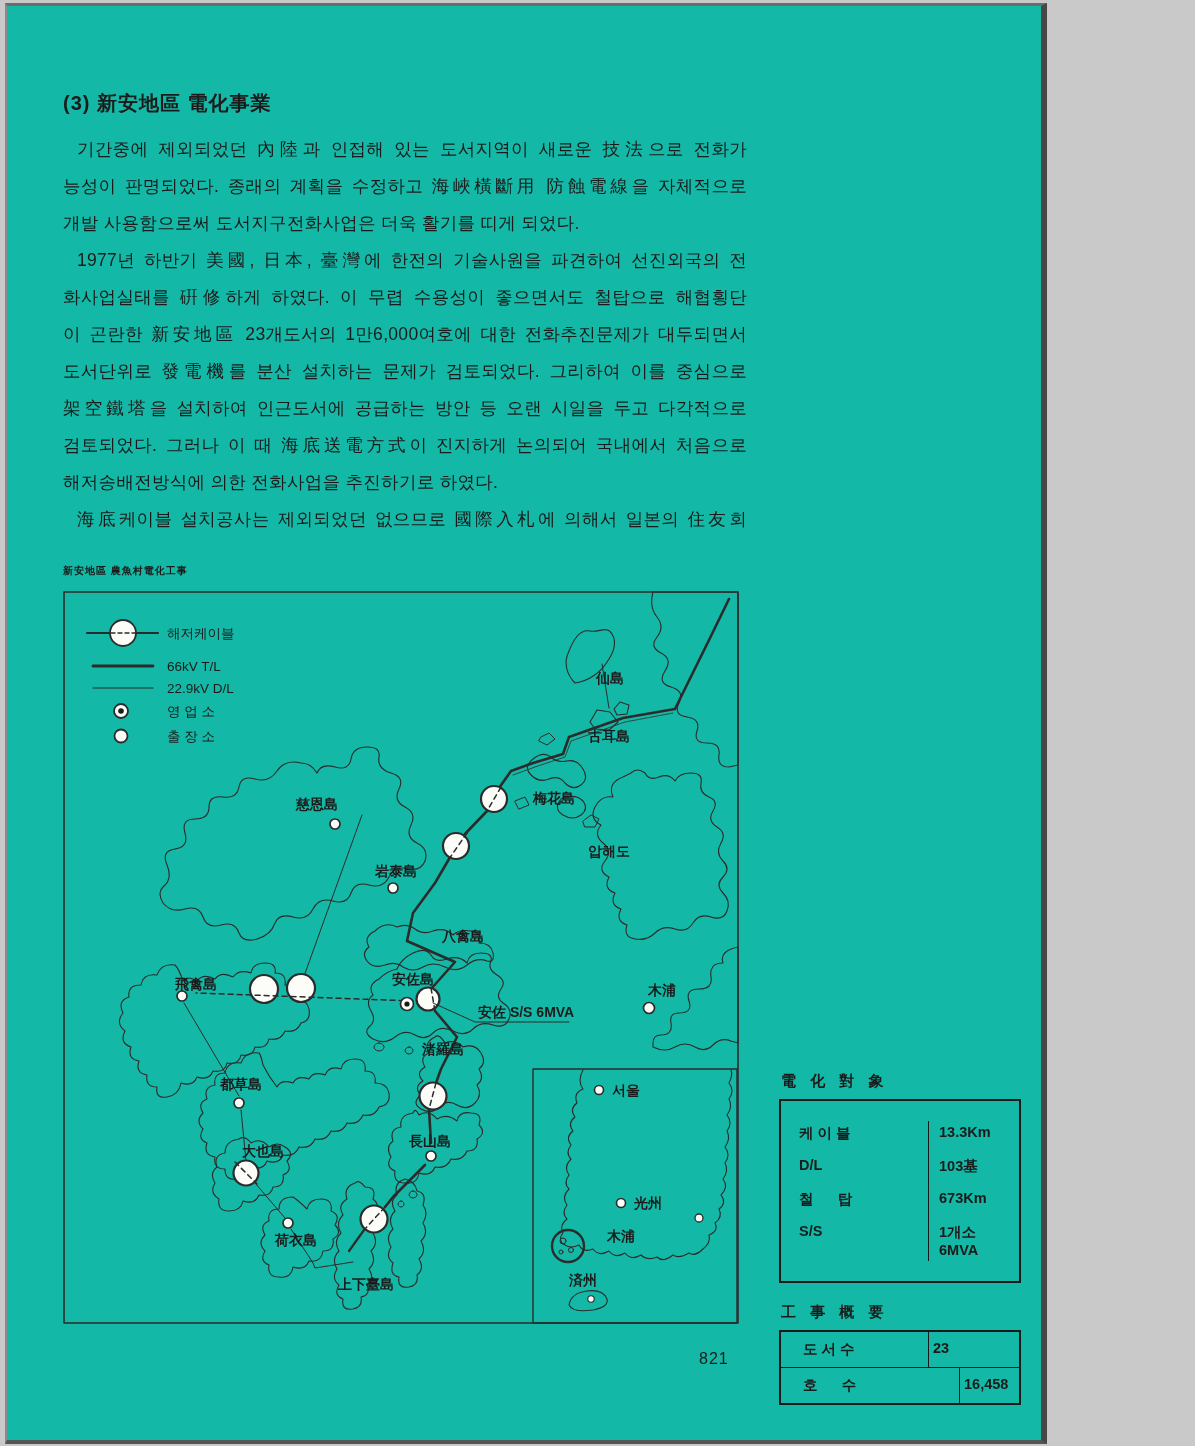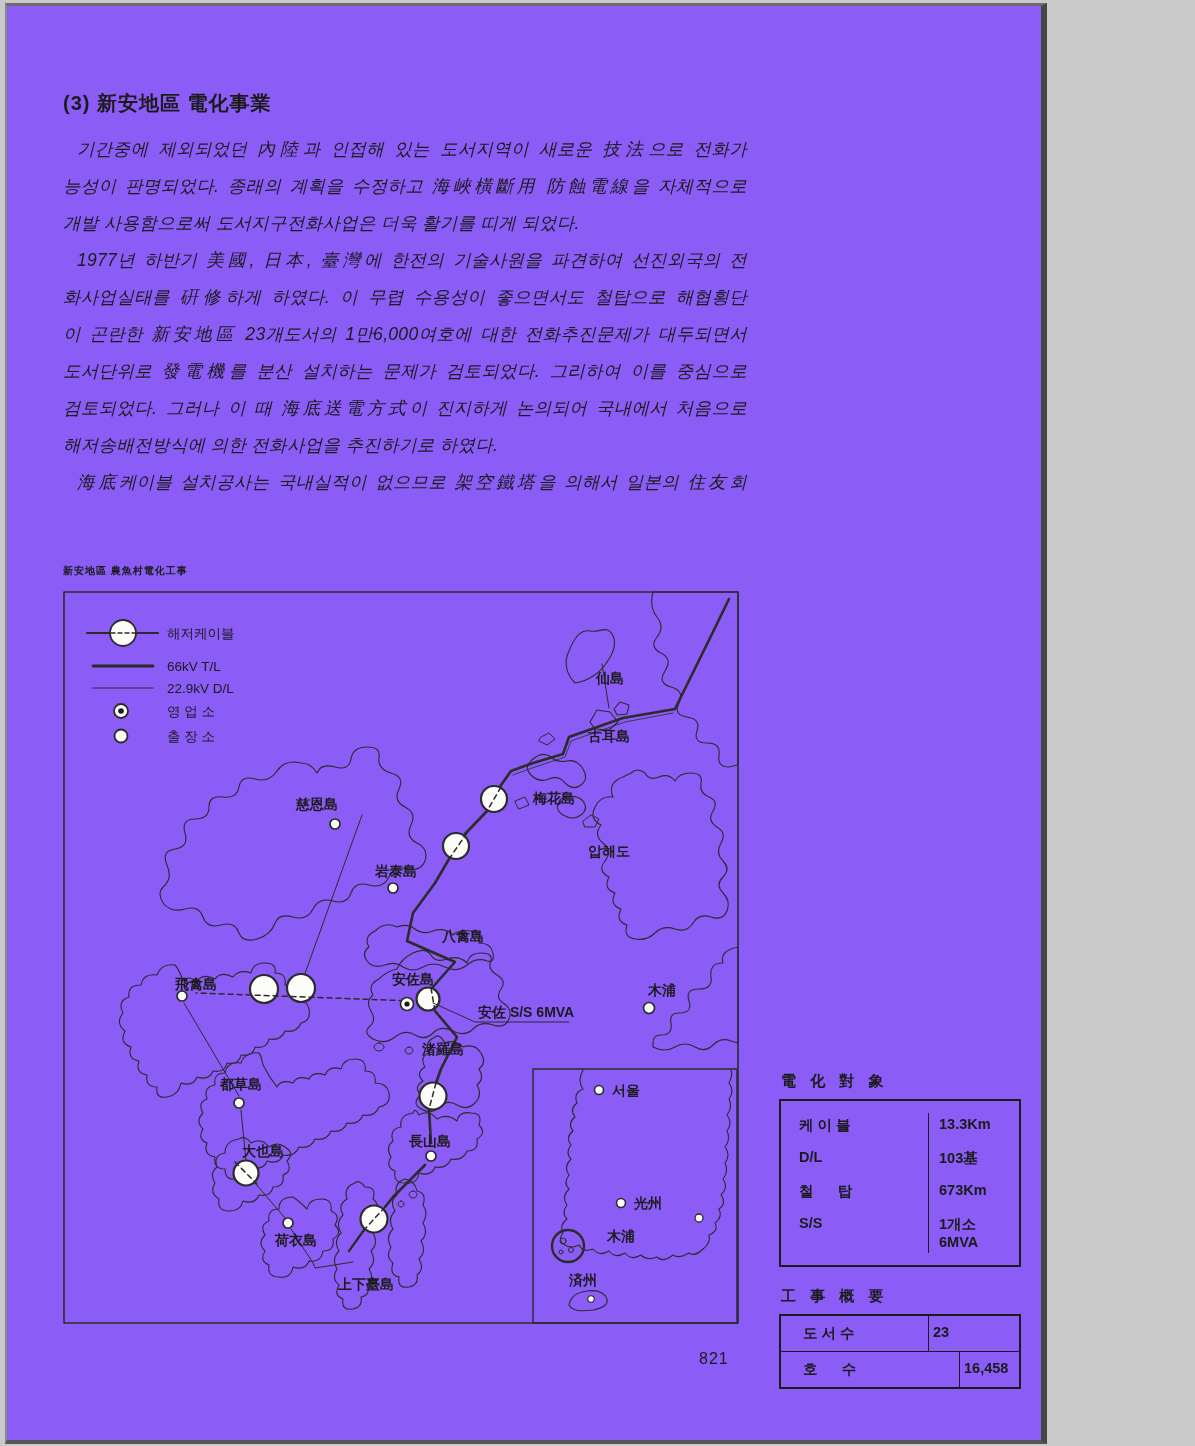--- a/index.html
+++ b/index.html
@@ -1,61 +1,62 @@
 <!DOCTYPE html>
 <html><head>
 <meta charset="utf-8">
 <style>
   html,body{margin:0;padding:0;}
   body{width:1195px;height:1446px;background:#c9c9c9;position:relative;
        font-family:"Liberation Sans","DejaVu Sans",sans-serif;color:#1b1b1b;}
-  .page{position:absolute;left:5px;top:3px;width:1034px;height:1434px;background:#8b5cf6;
+  .page{position:absolute;left:5px;top:3px;width:1034px;height:1434px;background:#14b8a6;
         border-top:3px solid #6c6c6c;border-left:2px solid #8a8a8a;
         border-right:6px solid #474747;border-bottom:4px solid #555;}
   .textcol{position:absolute;left:56px;top:84px;width:684px;}
   .h1{font-size:20px;font-weight:bold;letter-spacing:1px;margin-bottom:14px;}
   .line{font-size:17.5px;line-height:37px;text-align:justify;text-align-last:justify;
-        white-space:normal;letter-spacing:.3px;font-style:italic;}
+        white-space:normal;letter-spacing:.3px;}
   .line.indent{text-indent:14px;}
   .line.last{text-align-last:left;}
   .map-title{position:absolute;left:56px;top:558px;font-size:10px;font-weight:bold;letter-spacing:1px;}
   .map-wrap{position:absolute;left:56px;top:584px;width:676px;height:736px;}
   svg text{font-family:"Liberation Sans","DejaVu Sans",sans-serif;}
   .tables{position:absolute;left:772px;top:1066px;width:246px;}
   .tbl-title{font-size:15px;font-weight:bold;letter-spacing:5px;margin:0 0 8px 2px;}
   .tbl{border:2px solid #1a1a1a;width:242px;box-sizing:border-box;border-collapse:collapse;}
   .tbl .row{display:flex;}
   .tbl .lab{width:126px;box-sizing:border-box;padding:3px 0 3px 18px;font-size:14.5px;
             font-weight:bold;white-space:pre;}
   .tbl .val{flex:1;border-left:1.5px solid #1a1a1a;padding:3px 0 3px 10px;font-size:14.5px;font-weight:bold;margin-left:21px;}
   .tbl.grid .row + .row{border-top:1.5px solid #1a1a1a;gap:31px;}
   .tbl.grid .lab{padding:8px 0 8px 22px;}
   .tbl.grid .val{padding:8px 4px;text-align:left;}
-  .tbl1{padding:12px 0;}
+  .tbl1{padding:20px 0;}
   .tbl1 .val{min-height:27px;}
   .spacer-b{height:20px;}
   .pagenum{position:absolute;left:692px;top:1344px;font-size:16px;letter-spacing:1px;}
 </style>
 </head>
 <body>
 
 <div class="page">
 
   <div class="textcol">
     <div class="h1">(3) 新安地區 電化事業</div>
     <div class="line indent">기간중에 제외되었던 內陸과 인접해 있는 도서지역이 새로운 技法으로 전화가</div>
     <div class="line">능성이 판명되었다. 종래의 계획을 수정하고 海峽橫斷用 防蝕電線을 자체적으로</div>
     <div class="line last">개발 사용함으로써 도서지구전화사업은 더욱 활기를 띠게 되었다.</div>
     <div class="line indent">1977년 하반기 美國, 日本, 臺灣에 한전의 기술사원을 파견하여 선진외국의 전</div>
     <div class="line">화사업실태를 硏修하게 하였다. 이 무렵 수용성이 좋으면서도 철탑으로 해협횡단</div>
     <div class="line">이 곤란한 新安地區 23개도서의 1만6,000여호에 대한 전화추진문제가 대두되면서</div>
     <div class="line">도서단위로 發電機를 분산 설치하는 문제가 검토되었다. 그리하여 이를 중심으로</div>
+    <div class="line">架空鐵塔을 설치하여 인근도서에 공급하는 방안 등 오랜 시일을 두고 다각적으로</div>
     <div class="line">검토되었다. 그러나 이 때 海底送電方式이 진지하게 논의되어 국내에서 처음으로</div>
     <div class="line last">해저송배전방식에 의한 전화사업을 추진하기로 하였다.</div>
-    <div class="line indent">海底케이블 설치공사는 국내실적이 없으므로 架空鐵塔을 의해서 일본의 住友회</div>
+    <div class="line indent">海底케이블 설치공사는 제외되었던 없으므로 國際入札에 의해서 일본의 住友회</div>
   </div>
 
   <div class="map-title">新安地區 農魚村電化工事</div>
 
   <div class="map-wrap">
   <svg viewBox="0 0 676 734" width="676" height="736">
     <g fill="none" stroke="#2b2b2b" stroke-linejoin="round" stroke-linecap="round">
 
       <rect x="1" y="1" width="674" height="731" stroke-width="1.6"></rect>
 

